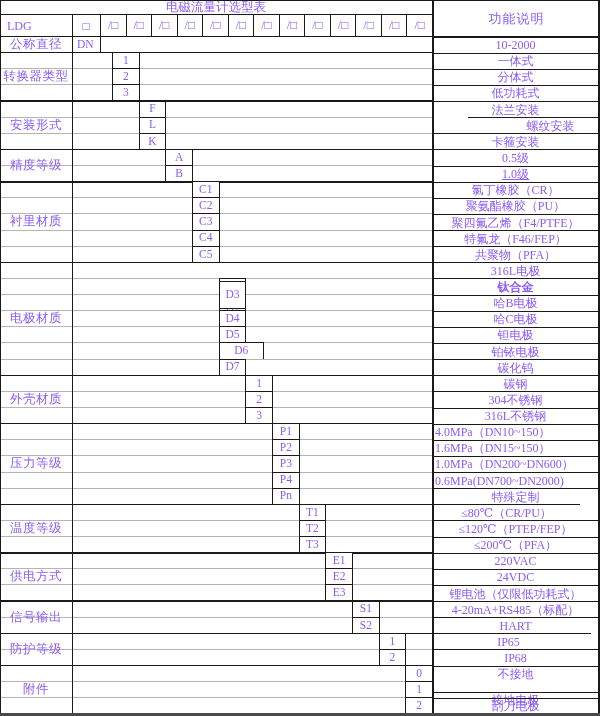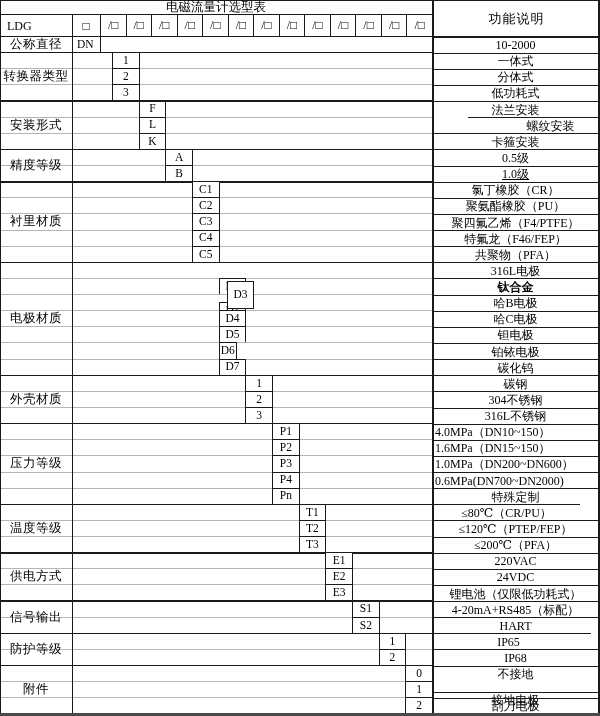--- a/index.html
+++ b/index.html
@@ -1,19 +1,19 @@
 <!DOCTYPE html>
 <html><head>
 <meta charset="utf-8">
 <style>
   html,body { margin:0; padding:0; background:#fff; }
   #table-root {
     position:relative; width:600px; height:716px; background:#ffffff;
     font-family:"Liberation Serif","DejaVu Serif",serif;
-    color:#000000; overflow:hidden;
+    color:#8b5cf6; overflow:hidden;
     -webkit-font-smoothing:none;
   }
   .cell {
     position:absolute; box-sizing:border-box;
     display:flex; align-items:center; justify-content:center;
     font-size:12px; line-height:1; white-space:nowrap; overflow:visible;
   }
   .cell.left { justify-content:flex-start; }
   .line { position:absolute; }
   .codebox {
@@ -110,30 +110,30 @@
       <div class="codebox" style="left: 192px; top: 245.702px; width: 27.6667px; height: 17.131px;">C5</div>
       <div class="desccell" style="left: 433px; top: 246.202px; width: 165px; height: 16.131px;">共聚物（PFA）</div>
       <div class="grouplabel" style="left: 0px; top: 181.679px; width: 72px; height: 80.6548px;">衬里材质</div>
       <div class="line" style="left: 0px; top: 261.583px; width: 432px; height: 1.6px; background: rgb(26, 26, 26);"></div>
       <div class="codebox" style="left: 218.667px; top: 261.833px; width: 27.6667px; height: 17.131px; margin-top: 40px;">D1</div>
       <div class="desccell" style="left: 433px; top: 262.333px; width: 165px; height: 16.131px;">316L电极</div>
       <div class="line" style="left: 0px; top: 277.964px; width: 432px; height: 1px; background: rgb(181, 181, 181);"></div>
       <div class="codebox" style="left: 218.667px; top: 277.964px; width: 27.6667px; height: 17.131px;">D2</div>
       <div class="desccell" style="left: 433px; top: 278.464px; width: 165px; height: 16.131px; font-weight: bold;">钛合金</div>
       <div class="line" style="left: 0px; top: 294.095px; width: 432px; height: 1px; background: rgb(181, 181, 181);"></div>
-      <div class="codebox" style="left: 218.667px; top: 281px; width: 27.6667px; height: 28px; margin-left: 8px;">D3</div>
+      <div class="codebox" style="left: 218.667px; top: 281px; width: 27.6667px; height: 28px;">D3</div>
       <div class="desccell" style="left: 433px; top: 294.595px; width: 165px; height: 16.131px;">哈B电极</div>
       <div class="line" style="left: 0px; top: 310.226px; width: 432px; height: 1px; background: rgb(181, 181, 181);"></div>
       <div class="codebox" style="left: 218.667px; top: 310.226px; width: 27.6667px; height: 17.131px;">D4</div>
       <div class="desccell" style="left: 433px; top: 310.726px; width: 165px; height: 16.131px;">哈C电极</div>
       <div class="line" style="left: 0px; top: 326.357px; width: 432px; height: 1px; background: rgb(181, 181, 181);"></div>
       <div class="codebox" style="left: 218.667px; top: 326.357px; width: 27.6667px; height: 17.131px;">D5</div>
       <div class="desccell" style="left: 433px; top: 326.857px; width: 165px; height: 16.131px;">钽电极</div>
       <div class="line" style="left: 0px; top: 342.488px; width: 432px; height: 1px; background: rgb(181, 181, 181);"></div>
-      <div class="codebox" style="left: 218.667px; top: 342.488px; width: 18px; height: 17.131px; text-align: center;">D6</div>
+      <div class="codebox" style="left: 218.667px; top: 342.488px; width: 45px; height: 17.131px; text-align: center;">D6</div>
       <div class="desccell" style="left: 433px; top: 342.988px; width: 165px; height: 16.131px;">铂铱电极</div>
       <div class="line" style="left: 0px; top: 358.619px; width: 432px; height: 1px; background: rgb(181, 181, 181);"></div>
       <div class="codebox" style="left: 218.667px; top: 358.619px; width: 27.6667px; height: 17.131px;">D7</div>
       <div class="desccell" style="left: 433px; top: 359.119px; width: 165px; height: 16.131px;">碳化钨</div>
       <div class="grouplabel" style="left: 0px; top: 262.333px; width: 72px; height: 112.917px;">电极材质</div>
       <div class="line" style="left: 0px; top: 374.5px; width: 432px; height: 1.6px; background: rgb(26, 26, 26);"></div>
       <div class="codebox" style="left: 245.333px; top: 374.75px; width: 27.6667px; height: 17.131px;">1</div>
       <div class="desccell" style="left: 433px; top: 375.25px; width: 165px; height: 16.131px;">碳钢</div>
       <div class="line" style="left: 0px; top: 390.881px; width: 432px; height: 1px; background: rgb(181, 181, 181);"></div>
       <div class="codebox" style="left: 245.333px; top: 390.881px; width: 27.6667px; height: 17.131px;">2</div>

